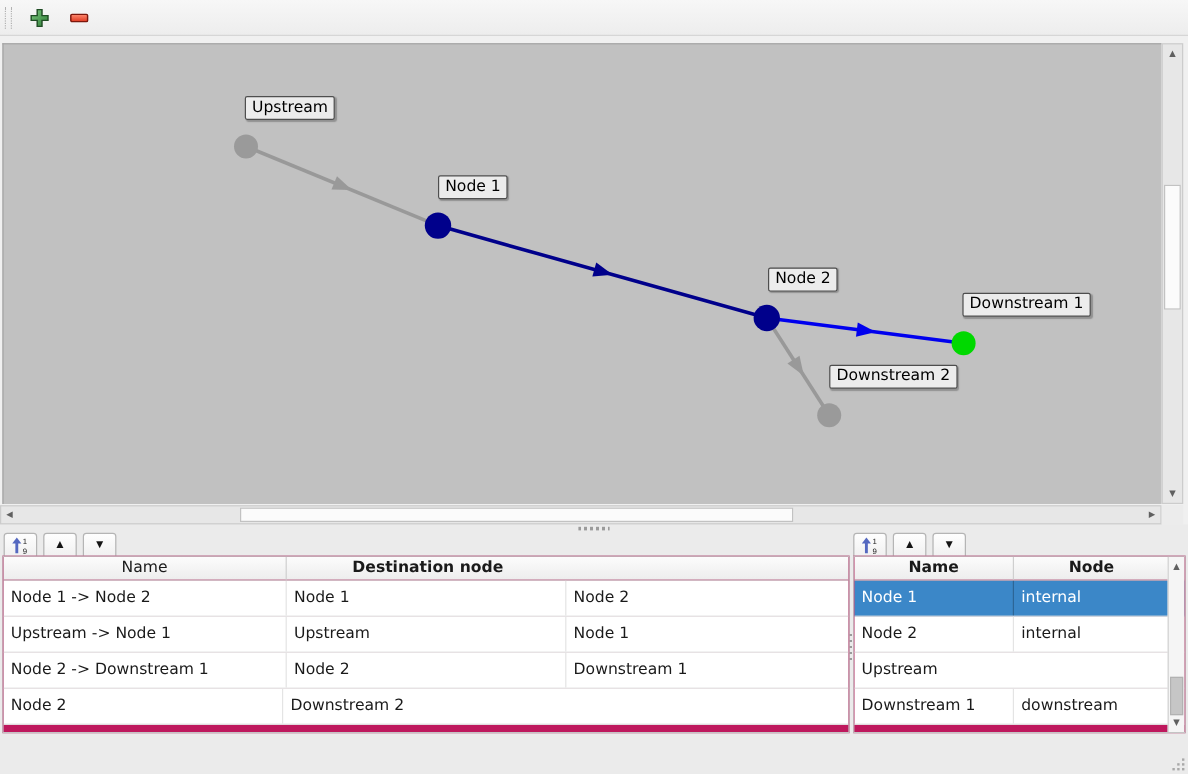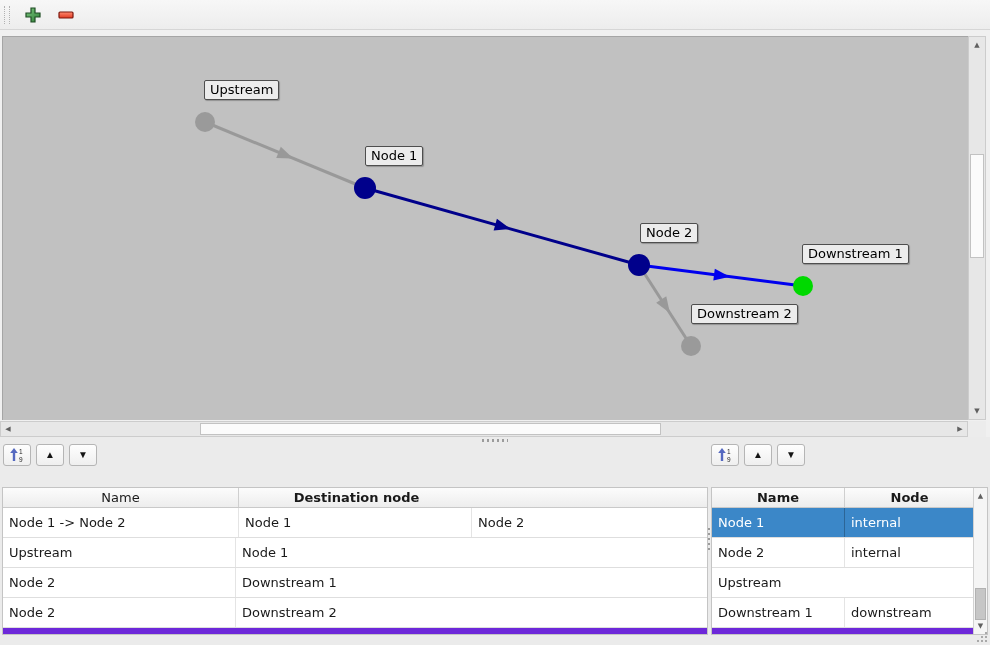--- a/index.html
+++ b/index.html
@@ -58,21 +58,21 @@
   
   .bottom-panel{position:absolute;left:0;top:443px;width:990px;height:202px;background:#ebebeb;}
   .table-toolbar{position:absolute;top:1px;display:flex;gap:5px;}
   .tt-left{left:3px;}
   .tt-right{left:711px;}
   .small-btn{width:28px;height:22px;background:linear-gradient(#fefefe,#efefef);
     border:1px solid #b5b5b5;border-radius:3px;display:flex;align-items:center;
     justify-content:center;padding:0;cursor:default;}
   .small-btn .tri{font-size:10px;color:#141414;line-height:1;}
   
-  .data-table{position:absolute;top:44px;height:148px;background:#6d28d9;
+  .data-table{position:absolute;top:20px;height:148px;background:#be185d;
     border:1px solid #c4c4c4;box-sizing:border-box;overflow:hidden;}
   .edge-table{left:2px;width:706px;}
   .node-table{left:711px;width:277px;}
   .t-header{display:flex;height:20px;background:linear-gradient(#fcfcfc,#ededed);
     border-bottom:1px solid #c9c9c9;box-sizing:border-box;}
   .t-hcell{display:flex;align-items:center;justify-content:center;
     border-right:1px solid #cfcfcf;box-sizing:border-box;font-size:13px;}
   .t-hcell:last-child{border-right:none;font-weight:bold;}
   .node-table .t-hcell{font-weight:bold;}
   .t-row{display:flex;height:30px;border-bottom:1px solid #dedede;background:#fff;box-sizing:border-box;}
@@ -215,24 +215,26 @@
     <div class="t-header">
       <div class="t-hcell c0">Name</div>
       <div class="t-hcell c2">Destination node</div>
     </div>
     <div class="t-row">
       <div class="t-cell c0">Node 1 -&gt; Node 2</div>
       <div class="t-cell c1">Node 1</div>
       <div class="t-cell c2">Node 2</div>
     </div>
     <div class="t-row">
+      <div class="t-cell c0">Upstream -&gt; Node 1</div>
       <div class="t-cell c1">Upstream</div>
       <div class="t-cell c2">Node 1</div>
     </div>
     <div class="t-row">
+      <div class="t-cell c0">Node 2 -&gt; Downstream 1</div>
       <div class="t-cell c1">Node 2</div>
       <div class="t-cell c2">Downstream 1</div>
     </div>
     <div class="t-row">
       <div class="t-cell c1">Node 2</div>
       <div class="t-cell c2">Downstream 2</div>
     </div>
   </div>
 
   <div class="data-table node-table">

